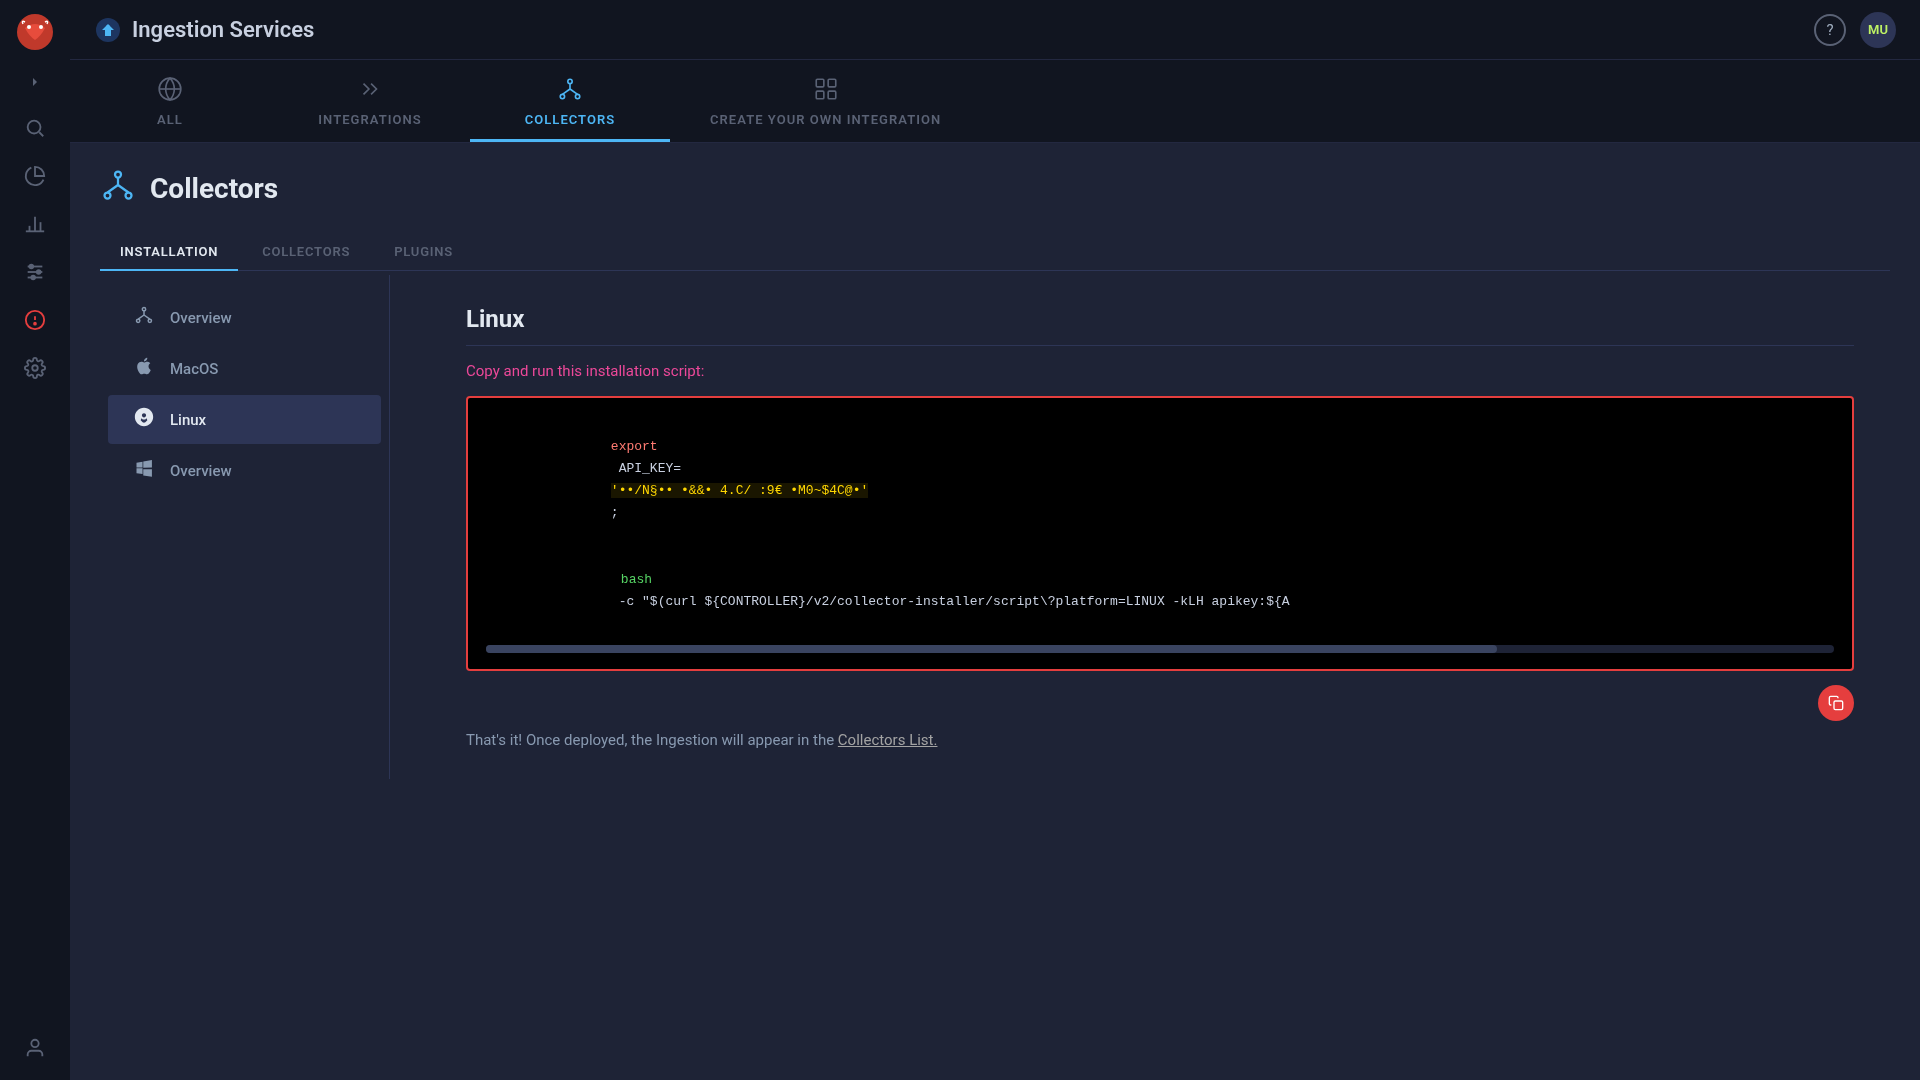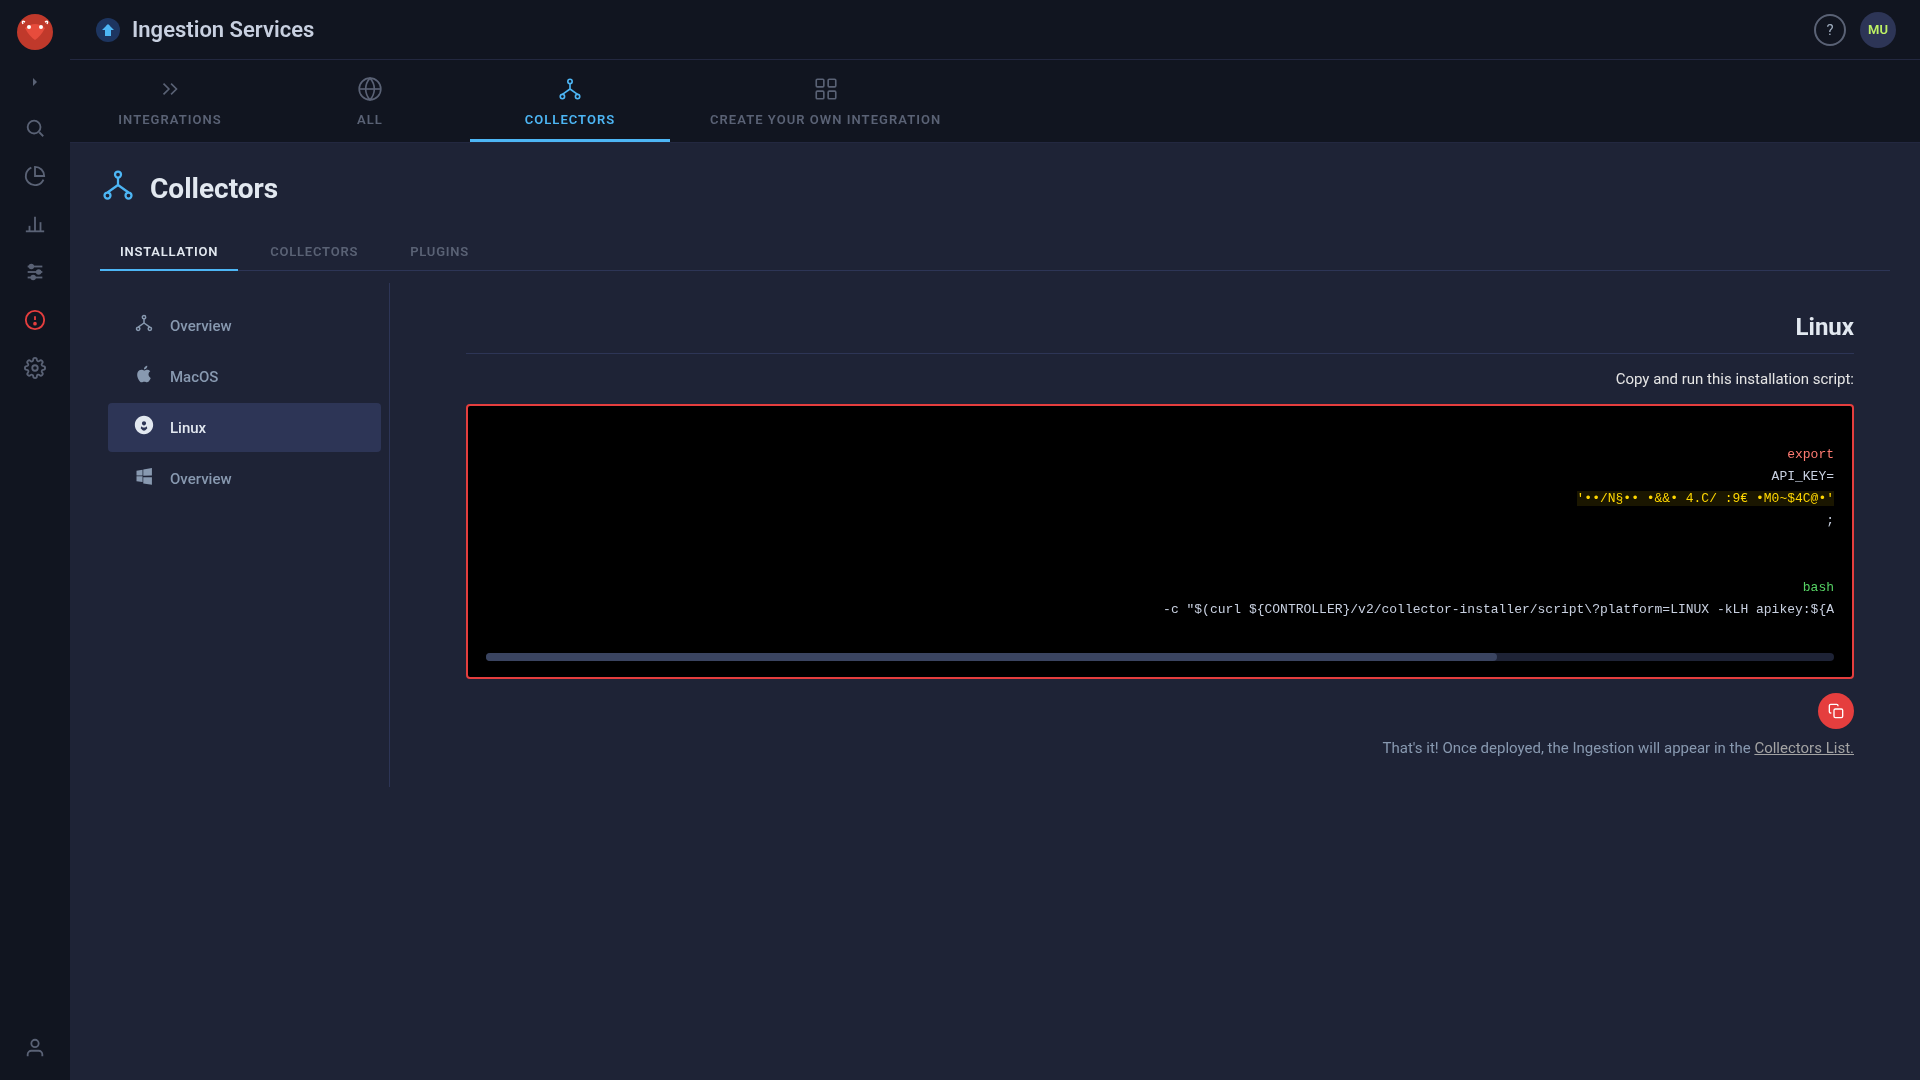--- a/index.html
+++ b/index.html
@@ -66,21 +66,20 @@
       align-items: center;
       gap: 4px;
     }
 
     
     .main {
       flex: 1;
       display: flex;
       flex-direction: column;
       overflow: hidden;
-      text-align: right;
     }
 
     
     .topbar {
       background: #111520;
       display: flex;
       align-items: center;
       padding: 0 24px;
       height: 60px;
       border-bottom: 1px solid #232840;
@@ -190,23 +189,23 @@
     }
     .page-header-title {
       font-size: 28px;
       font-weight: 700;
       color: #e2e8f0;
     }
 
     
     .sub-tabs {
       display: flex;
-      gap: 12px;
+      gap: 4px;
       border-bottom: 1px solid #2d3556;
-      margin-bottom: 12px;
+      margin-bottom: 4px;
     }
     .sub-tab {
       padding: 10px 20px;
       font-size: 13px;
       font-weight: 600;
       letter-spacing: 0.06em;
       text-transform: uppercase;
       color: #5a6275;
       cursor: pointer;
       border-bottom: 2px solid transparent;
@@ -265,21 +264,21 @@
       font-size: 24px;
       font-weight: 700;
       color: #e2e8f0;
       margin-bottom: 16px;
       padding-bottom: 12px;
       border-bottom: 1px solid #2d3556;
     }
 
     .install-description {
       font-size: 15px;
-      color: #e5e5e5;
+      color: #ec4899;
       margin-bottom: 16px;
     }
 
     
     .code-block {
       background: #000000;
       border: 2px solid #e53e3e;
       border-radius: 4px;
       padding: 16px 18px;
       font-family: 'Courier New', Courier, monospace;
@@ -419,36 +418,36 @@
       <div class="topbar-help">?</div>
       <div class="topbar-avatar">MU</div>
     </div>
   </header>
 
   <nav class="tab-nav">
 
     <div class="tab-item">
       <span class="tab-icon">
         <svg width="26" height="26" viewBox="0 0 24 24" fill="none" stroke="currentColor" stroke-width="1.5">
-          <polyline points="13 17 18 12 13 7"></polyline>
-          <polyline points="6 17 11 12 6 7"></polyline>
-        </svg>
-      </span>
-      <span>INTEGRATIONS</span>
-    </div>
-
-    <div class="tab-item">
-      <span class="tab-icon">
-        <svg width="26" height="26" viewBox="0 0 24 24" fill="none" stroke="currentColor" stroke-width="1.5">
           <circle cx="12" cy="12" r="10"></circle>
           <line x1="2" y1="12" x2="22" y2="12"></line>
           <path d="M12 2a15.3 15.3 0 0 1 4 10 15.3 15.3 0 0 1-4 10 15.3 15.3 0 0 1-4-10 15.3 15.3 0 0 1 4-10z"></path>
         </svg>
       </span>
       <span>ALL</span>
+    </div>
+
+    <div class="tab-item">
+      <span class="tab-icon">
+        <svg width="26" height="26" viewBox="0 0 24 24" fill="none" stroke="currentColor" stroke-width="1.5">
+          <polyline points="13 17 18 12 13 7"></polyline>
+          <polyline points="6 17 11 12 6 7"></polyline>
+        </svg>
+      </span>
+      <span>INTEGRATIONS</span>
     </div>
 
     <div class="tab-item active">
       <span class="tab-icon">
         <svg width="26" height="26" viewBox="0 0 24 24" fill="none" stroke="#4db6f5" stroke-width="1.5">
           <circle cx="12" cy="5" r="2"></circle>
           <circle cx="5" cy="19" r="2"></circle>
           <circle cx="19" cy="19" r="2"></circle>
           <line x1="12" y1="7" x2="12" y2="12"></line>
           <line x1="12" y1="12" x2="5" y2="17"></line>

